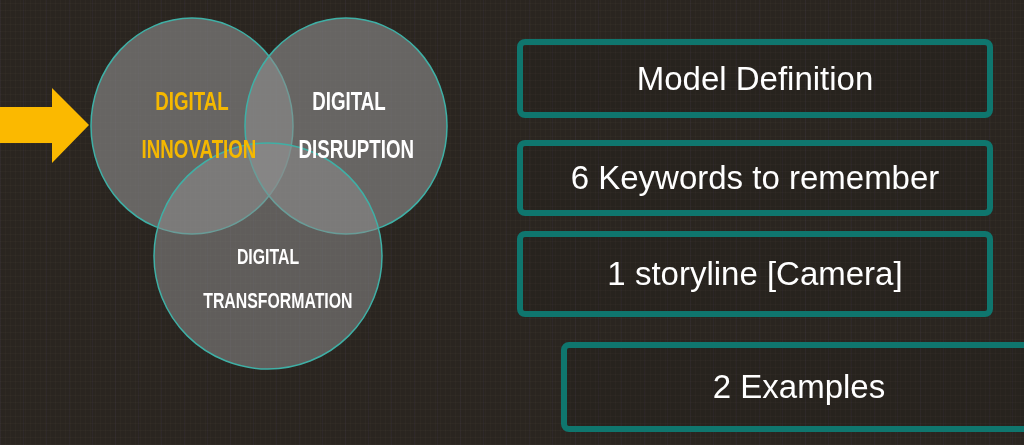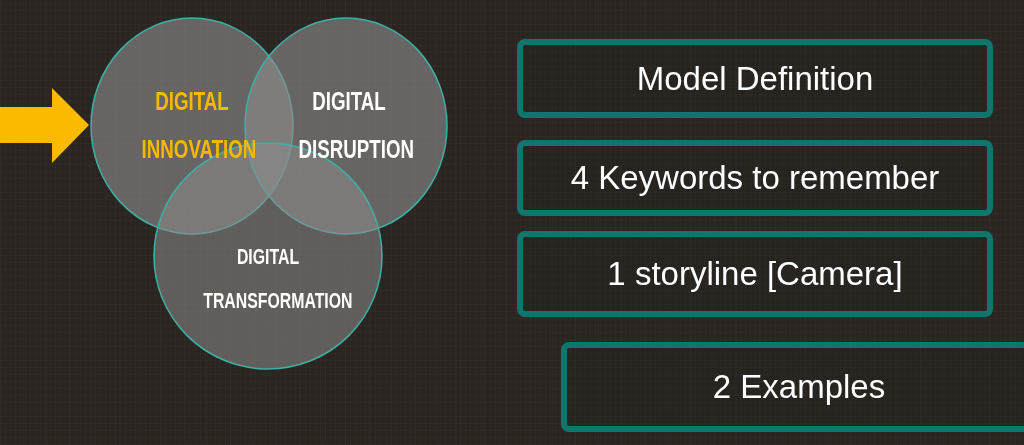--- a/index.html
+++ b/index.html
@@ -98,21 +98,21 @@
     <span style="font-size:22px; height:22px;">DIGITAL</span>
     <span style="font-size:22px; margin-top:22px;">TRANSFORMATION</span>
   </div>
 </div>
 
 <div class="boxes">
   <div class="box" style="top:39px; height:79px;">
     <span>Model Definition</span>
   </div>
   <div class="box" style="top:140px; height:76px;">
-    <span>4 Keywords to remember</span>
+    <span>6 Keywords to remember</span>
   </div>
   <div class="box" style="top:231px; height:86px;">
     <span>1 storyline [Camera]</span>
   </div>
   <div class="box" style="top:342px; height:90px;margin-left:44px;">
     <span>2 Examples</span>
   </div>
 </div>
 
 </body></html>

